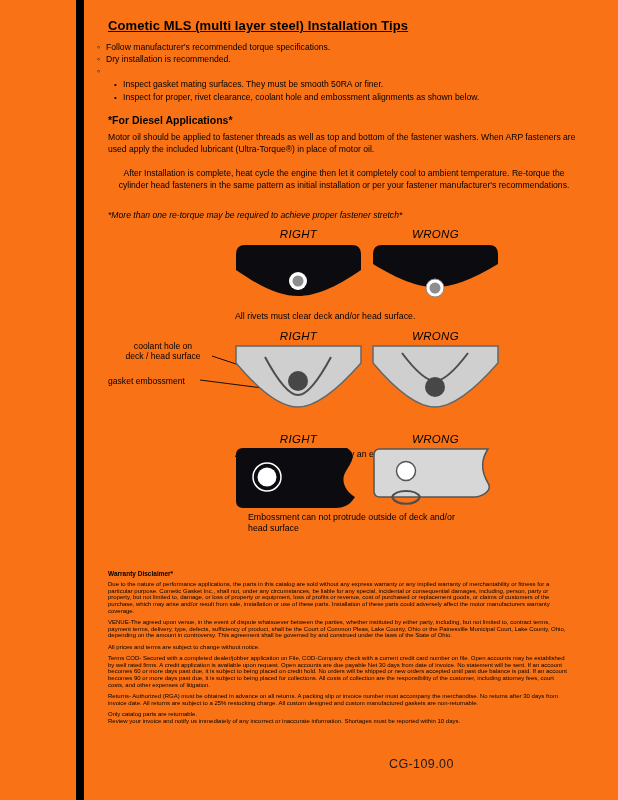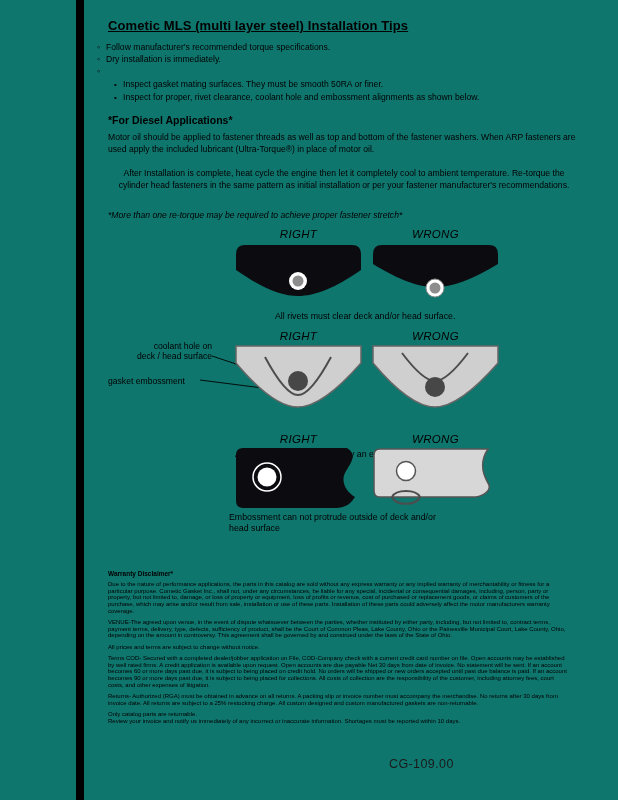--- a/index.html
+++ b/index.html
@@ -1,17 +1,17 @@
 <!DOCTYPE html>
 <html><head>
 <meta charset="utf-8">
 <style>
   html,body{margin:0;padding:0;background:#fff;}
   body{width:618px;height:800px;font-family:"Liberation Sans",sans-serif;color:#000;}
-  .page{position:relative;width:618px;height:800px;background:#0f766e;overflow:hidden;}
+  .page{position:relative;width:618px;height:800px;background:#f97316;overflow:hidden;}
   .abs{position:absolute;}
   .leftbar{position:absolute;left:76px;top:0;width:8px;height:800px;background:#000;}
 
   .title{left:108px;top:18px;font-size:13px;font-weight:bold;text-decoration:underline;letter-spacing:.1px;}
 
   .bullets{left:97px;top:41px;width:482px;font-size:8.6px;line-height:12.2px;}
   .b-row{display:flex;align-items:baseline;}
   .b-row .mk{display:inline-block;width:9px;flex:0 0 9px;}
   .mk.o{font-size:9px;}
   .mk.f{font-size:8px;}
@@ -44,21 +44,21 @@
 
   <div class="abs title">Cometic MLS (multi layer steel) Installation Tips</div>
 
   <div class="abs bullets">
     <div class="b-row">
       <span class="mk o">◦</span>
       <span>Follow manufacturer's recommended torque specifications.</span>
     </div>
     <div class="b-row">
       <span class="mk o">◦</span>
-      <span>Dry installation is immediately.</span>
+      <span>Dry installation is recommended.</span>
     </div>
     <div class="b-row">
       <span class="mk o">◦</span>
     </div>
     <div class="b-row sub">
       <span class="mk f">•</span>
       <span>Inspect gasket mating surfaces.  They must be smooth 50RA or finer.</span>
     </div>
     <div class="b-row sub">
       <span class="mk f">•</span>
@@ -77,26 +77,26 @@
   <svg class="abs" style="left:235px;top:244px;" width="127" height="62" viewBox="0 0 127 62">
     <path d="M10,1 H117 Q126,1 126,10 V26 C100,44 80,52 63,52 C46,52 27,44 1,26 V10 Q1,1 10,1 Z" fill="#0c0c10"></path>
     <circle cx="63" cy="37" r="9" fill="#ffffff"></circle>
     <circle cx="63" cy="37" r="5.5" fill="#8d8d8d"></circle>
   </svg>
   <svg class="abs" style="left:372px;top:244px;" width="127" height="62" viewBox="0 0 127 62">
     <path d="M10,1 H117 Q126,1 126,10 V20 C100,36 80,43 63,43 C46,43 27,36 1,20 V10 Q1,1 10,1 Z" fill="#0c0c10"></path>
     <circle cx="63" cy="44" r="9" fill="#ffffff" stroke="#8a8a8a" stroke-width="1"></circle>
     <circle cx="63" cy="44" r="5.5" fill="#8d8d8d"></circle>
   </svg>
-  <div class="caption" style="left:235px;top:311px;margin-left:40px;">All rivets must clear deck and/or head surface.</div>
+  <div class="caption" style="left:235px;top:311px;">All rivets must clear deck and/or head surface.</div>
 
   <div class="dlabel" style="left:235px;top:330px;">RIGHT</div>
   <div class="dlabel" style="left:372px;top:330px;">WRONG</div>
 
-  <div class="callout" style="left:114px;top:341px;width:98px;text-align:right;">
+  <div class="callout" style="left:114px;top:341px;width:98px;text-align:center;">
     <div>coolant hole on</div>
     <div>deck / head surface</div>
   </div>
   <div class="callout" style="left:108px;top:376px;">gasket embossment</div>
 
   <svg class="abs" style="left:196px;top:348px;" width="110" height="50" viewBox="0 0 110 50">
     <line x1="16" y1="8" x2="100" y2="36" stroke="#000" stroke-width="0.9"></line>
     <line x1="4" y1="32" x2="82" y2="42" stroke="#000" stroke-width="0.9"></line>
   </svg>
 
@@ -119,21 +119,21 @@
     <path d="M8,1 H112 C124,8 114,18 110,26 C106,34 110,44 120,50 C114,60 106,61 98,61 H8 Q1,61 1,54 V8 Q1,1 8,1 Z" fill="#0c0c10"></path>
     <circle cx="32" cy="30" r="14" fill="none" stroke="#ffffff" stroke-width="1.5"></circle>
     <circle cx="32" cy="30" r="9.5" fill="#ffffff"></circle>
   </svg>
   <svg class="abs" style="left:372px;top:447px;" width="127" height="62" viewBox="0 0 127 62">
     <path d="M8,2 H116 C108,14 110,26 116,36 C120,42 114,48 104,50 H8 Q2,50 2,44 V8 Q2,2 8,2 Z" fill="#d7d7d7" stroke="#555" stroke-width="1.5"></path>
     <circle cx="34" cy="24" r="9.5" fill="#ffffff" stroke="#555" stroke-width="1.5"></circle>
     <path d="M20,50 C24,42 44,42 48,50" fill="none" stroke="#4d4d4d" stroke-width="2"></path>
     <path d="M20,50 C24,59 44,59 48,50" fill="none" stroke="#4d4d4d" stroke-width="2"></path>
   </svg>
-  <div class="caption" style="left:229px;top:512px;width:215px;">Embossment can not protrude outside of deck and/or head surface</div>
+  <div class="caption" style="left:248px;top:512px;width:215px;">Embossment can not protrude outside of deck and/or head surface</div>
 
   <div class="abs warranty-h">Warranty Disclaimer*</div>
   <div class="abs warranty">
     <p>Due to the nature of performance applications, the parts in this catalog are sold without any express warranty or any implied warranty of merchantability or fitness for a particular purpose.  Cometic Gasket Inc., shall not, under any circumstances, be liable for any special, incidental or consequential damages, including, person, party or property, but not limited to, damage, or loss of property or equipment, loss of profits or revenue, cost of purchased or replacement goods, or claims of customers of the purchase, which may arise and/or result from sale, installation or use of these parts.  Installation of these parts could adversely affect the motor manufacturers warranty coverage.</p>
     <p>VENUE-The agreed upon venue, in the event of dispute whatsoever between the parties, whether instituted by either party, including, but not limited to, contract terms, payment terms, delivery, type, defects, sufficiency of product, shall be the Court of Common Pleas, Lake County, Ohio or the Painesville Municipal Court, Lake County, Ohio, depending on the amount in controversy.  This agreement shall be governed by and construed under the laws of the State of Ohio.</p>
     <p>All prices and terms are subject to change without notice.</p>
     <p>Terms COD- Secured with a completed dealer/jobber application on File, COD-Company check with a current credit card number on file.  Open accounts may be established by well rated firms.  A credit application is available upon request.  Open accounts are due payable Net 30 days from date of invoice.  No statement will be sent.  If an account becomes 60 or more days past due, it is subject to being placed on credit hold.  No orders will be shipped or new orders accepted until past due balance is paid.  If an account becomes 90 or more days past due, it is subject to being placed for collections.  All costs of collection are the responsibility of the customer, including attorney fees, court costs, and other expenses of litigation.</p>
     <p>Returns- Authorized (RGA) must be obtained in advance on all returns.  A packing slip or invoice number must accompany the merchandise.  No returns after 30 days from invoice date.  All returns are subject to a 25% restocking charge.  All custom designed and custom manufactured gaskets are non-returnable.</p>
     <p class="tight">Only catalog parts are returnable.</p>
     <p>Review your invoice and notify us immediately of any incorrect or inaccurate information.  Shortages must be reported within 10 days.</p>

